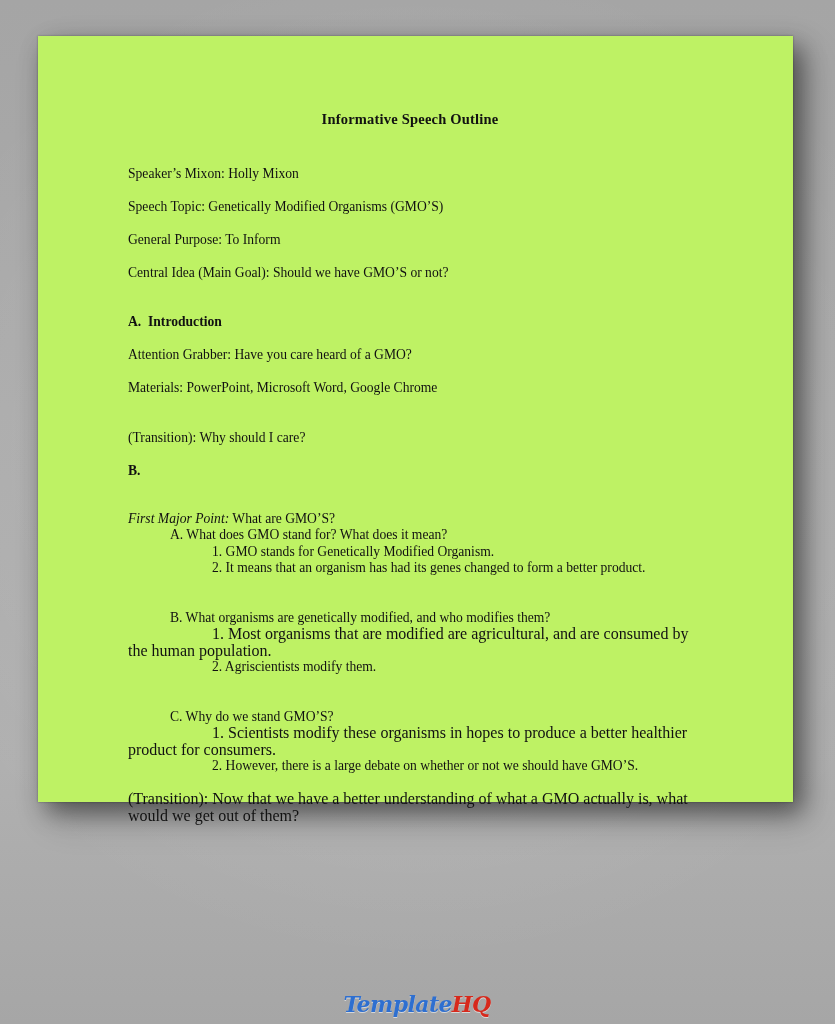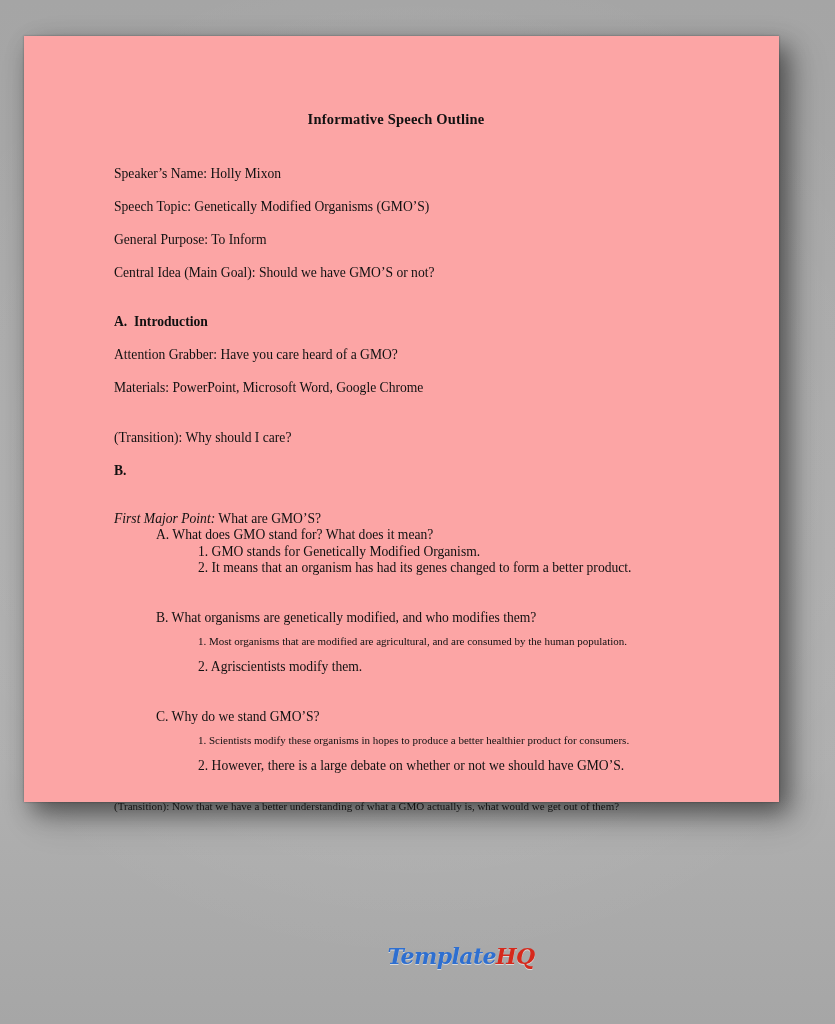--- a/index.html
+++ b/index.html
@@ -19,25 +19,25 @@
   .backdrop {
     position: absolute;
     inset: 0;
     background:
       radial-gradient(ellipse 120% 90% at 50% 45%, rgba(255,255,255,0.16) 0%, rgba(255,255,255,0.0) 55%),
       linear-gradient(180deg, #a5a5a5 0%, #ababab 40%, #b0b0b0 75%, #a6a6a6 100%);
   }
 
   .page {
     position: absolute;
-    left: 24px;
+    left: 38px;
     top: 36px;
     width: 755px;
     height: 766px;
-    background: #fca5a5;
+    background: #bef264;
     box-shadow:
       0 0 2px rgba(0,0,0,0.35),
       8px 10px 22px rgba(0,0,0,0.42),
       14px 16px 34px rgba(0,0,0,0.22);
   }
 
   .sheet {
     position: absolute;
     left: 90px;           
     top: 0;
@@ -72,62 +72,60 @@
   .it { font-style: italic; }
 
   
   .ind-a { padding-left: 42px; }
   .ind-1 { padding-left: 84px; }
 
   .wrapblock {
     position: absolute;
     left: 0;
     width: 564px;
-    font-size: 11px;
+    font-size: 16px;
     line-height: 16.5px;
-    margin-top: 7px;
   }
   .wrapblock .hang {
     display: inline;
   }
 
   
   .watermark {
     position: absolute;
     left: 347px;
-    top: 941px;
+    top: 989px;
     width: 140px;
     height: 30px;
     display: flex;
     align-items: center;
     justify-content: center;
     font-family: "DejaVu Serif", "Liberation Serif", serif;
     font-weight: bold;
     font-style: italic;
     font-size: 22px;
     letter-spacing: -0.6px;
     line-height: 1;
     text-shadow: 0 1px 0 rgba(255,255,255,0.55);
     user-select: none;
-    margin-left: 44px;
   }
   .wm-template { color: #2e6fd0; }
   .wm-hq { color: #d6291c; }
 </style>
 </head>
 <body>
 
 <div class="backdrop"></div>
 
 <div class="page">
   <div class="sheet">
 
     <div class="doc-title">Informative Speech Outline</div>
 
-    <div class="line" style="top:130px"><span>Speaker’s Name:</span><span> </span><span class="u">Holly Mixon</span></div>
+    <div class="line" style="top:130px"><span>Speaker’s Mixon:</span><span> </span><span class="u">Holly Mixon</span></div>
 
     <div class="line" style="top:163px"><span>Speech Topic:</span><span class="u"> </span><span class="u">Genetically Modified Organisms (GMO’S)</span></div>
 
     <div class="line" style="top:196px"><span>General Purpose:</span><span> </span><span>To Inform</span></div>
 
     <div class="line" style="top:229px"><span>Central Idea (Main Goal):</span><span> </span><span>Should we have GMO’S or not?</span></div>
 
     <div class="line bold" style="top:278px">A.  Introduction</div>
 
     <div class="line" style="top:311px">Attention Grabber: Have you care heard of a GMO?</div>

